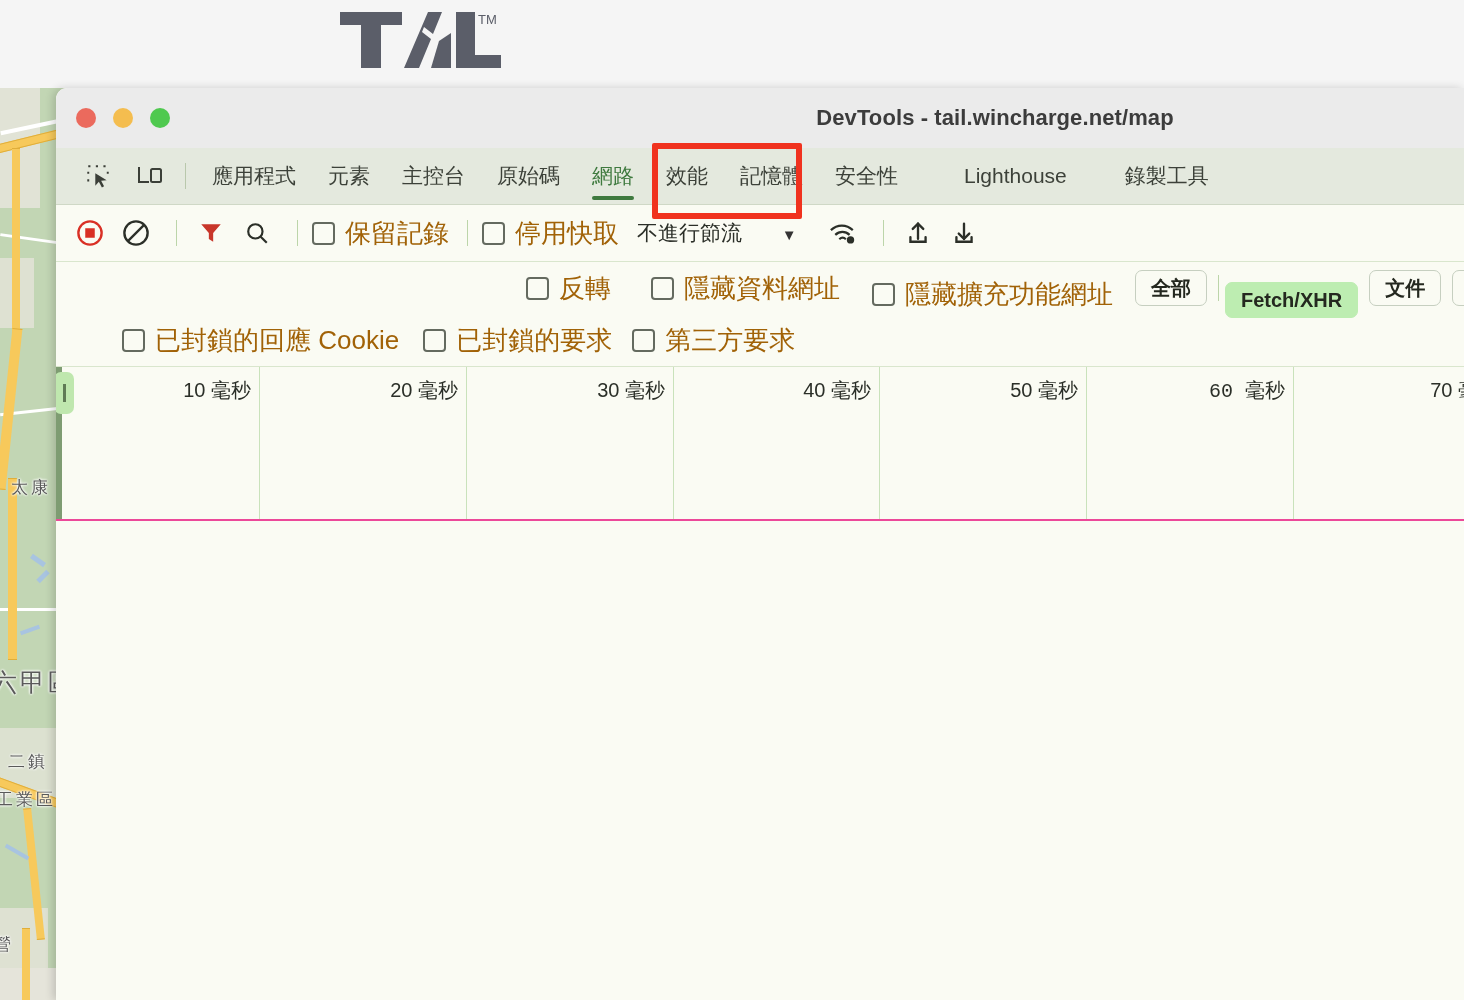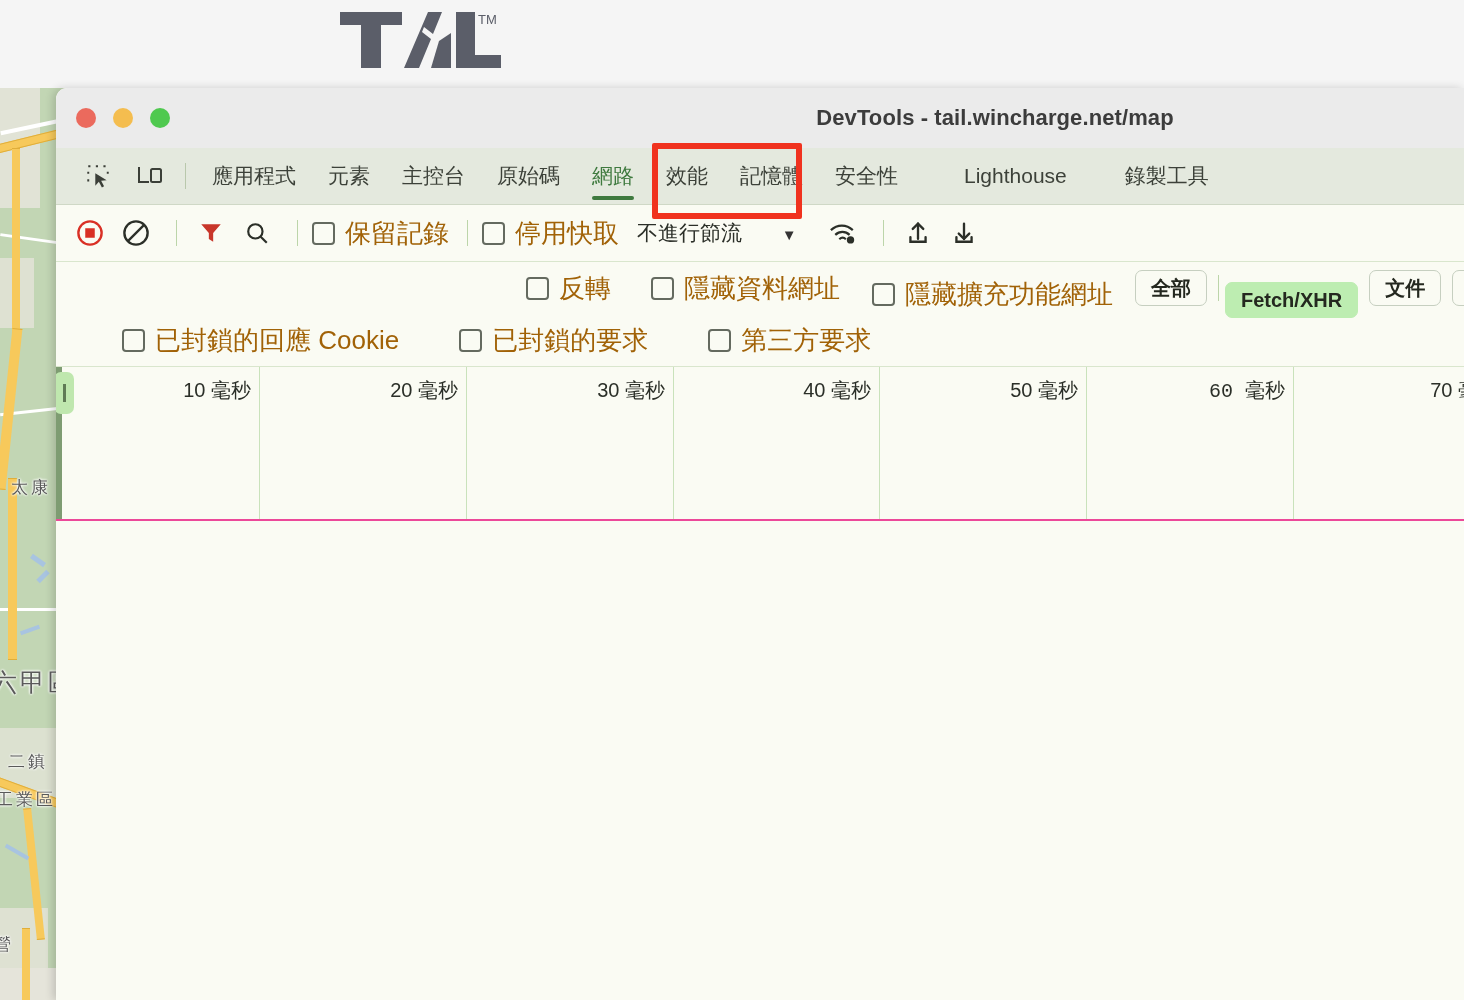--- a/index.html
+++ b/index.html
@@ -358,25 +358,25 @@
         </div>
       <div class="chip" style="margin-right:0;"></div>
     </div>
   </div>
 
   <div id="filterbar2">
     <label class="cb-wrap">
       <span class="cbox"></span>
       <span class="cb-label">已封鎖的回應 Cookie</span>
     </label>
-    <label class="cb-wrap" style="margin-left:36px;padding-left:20px;">
+    <label class="cb-wrap" style="padding-left:20px;">
       <span class="cbox"></span>
       <span class="cb-label">已封鎖的要求</span>
     </label>
-    <label class="cb-wrap" style="margin-left:56px;">
+    <label class="cb-wrap" style="margin-left:16px;">
       <span class="cbox"></span>
       <span class="cb-label">第三方要求</span>
     </label>
   </div>
 
   <div id="overview">
     <div id="ov-leftbar"></div>
     <div id="ov-handle">
         <i></i>
       </div>

